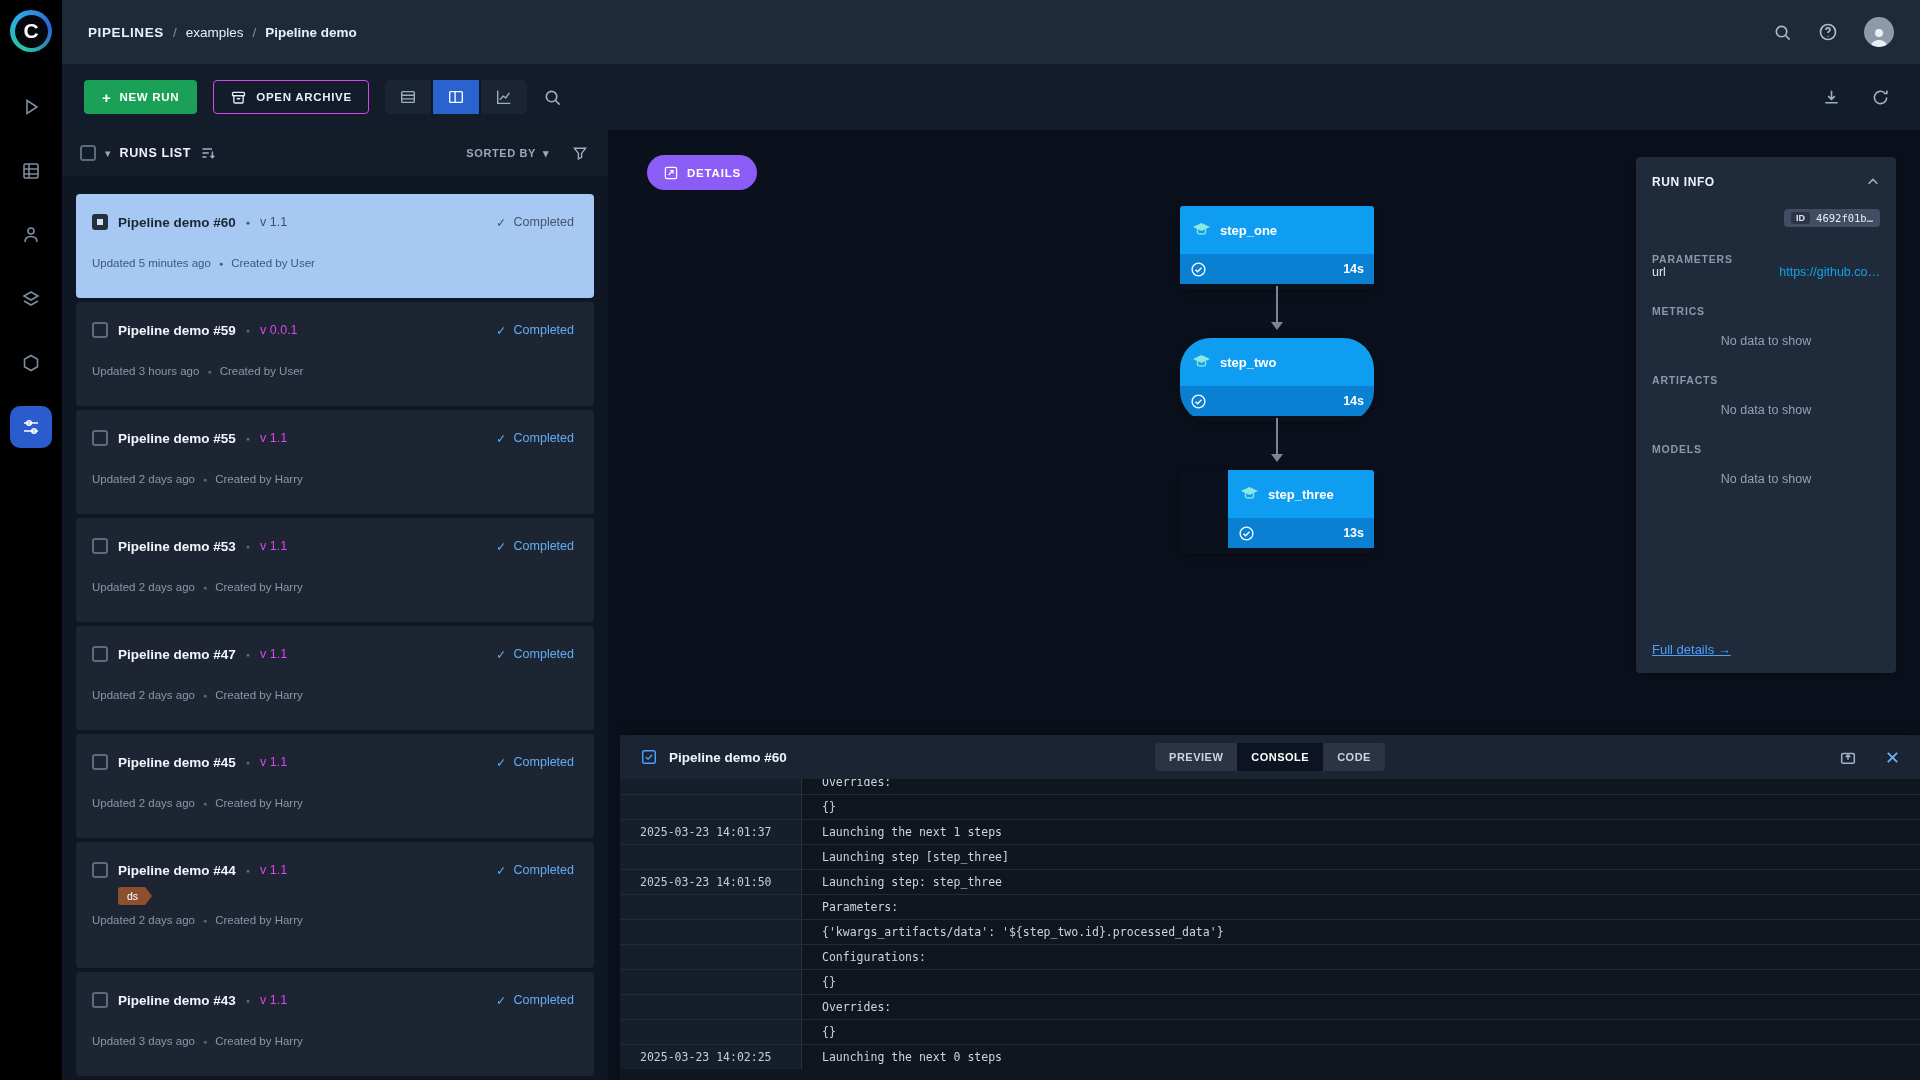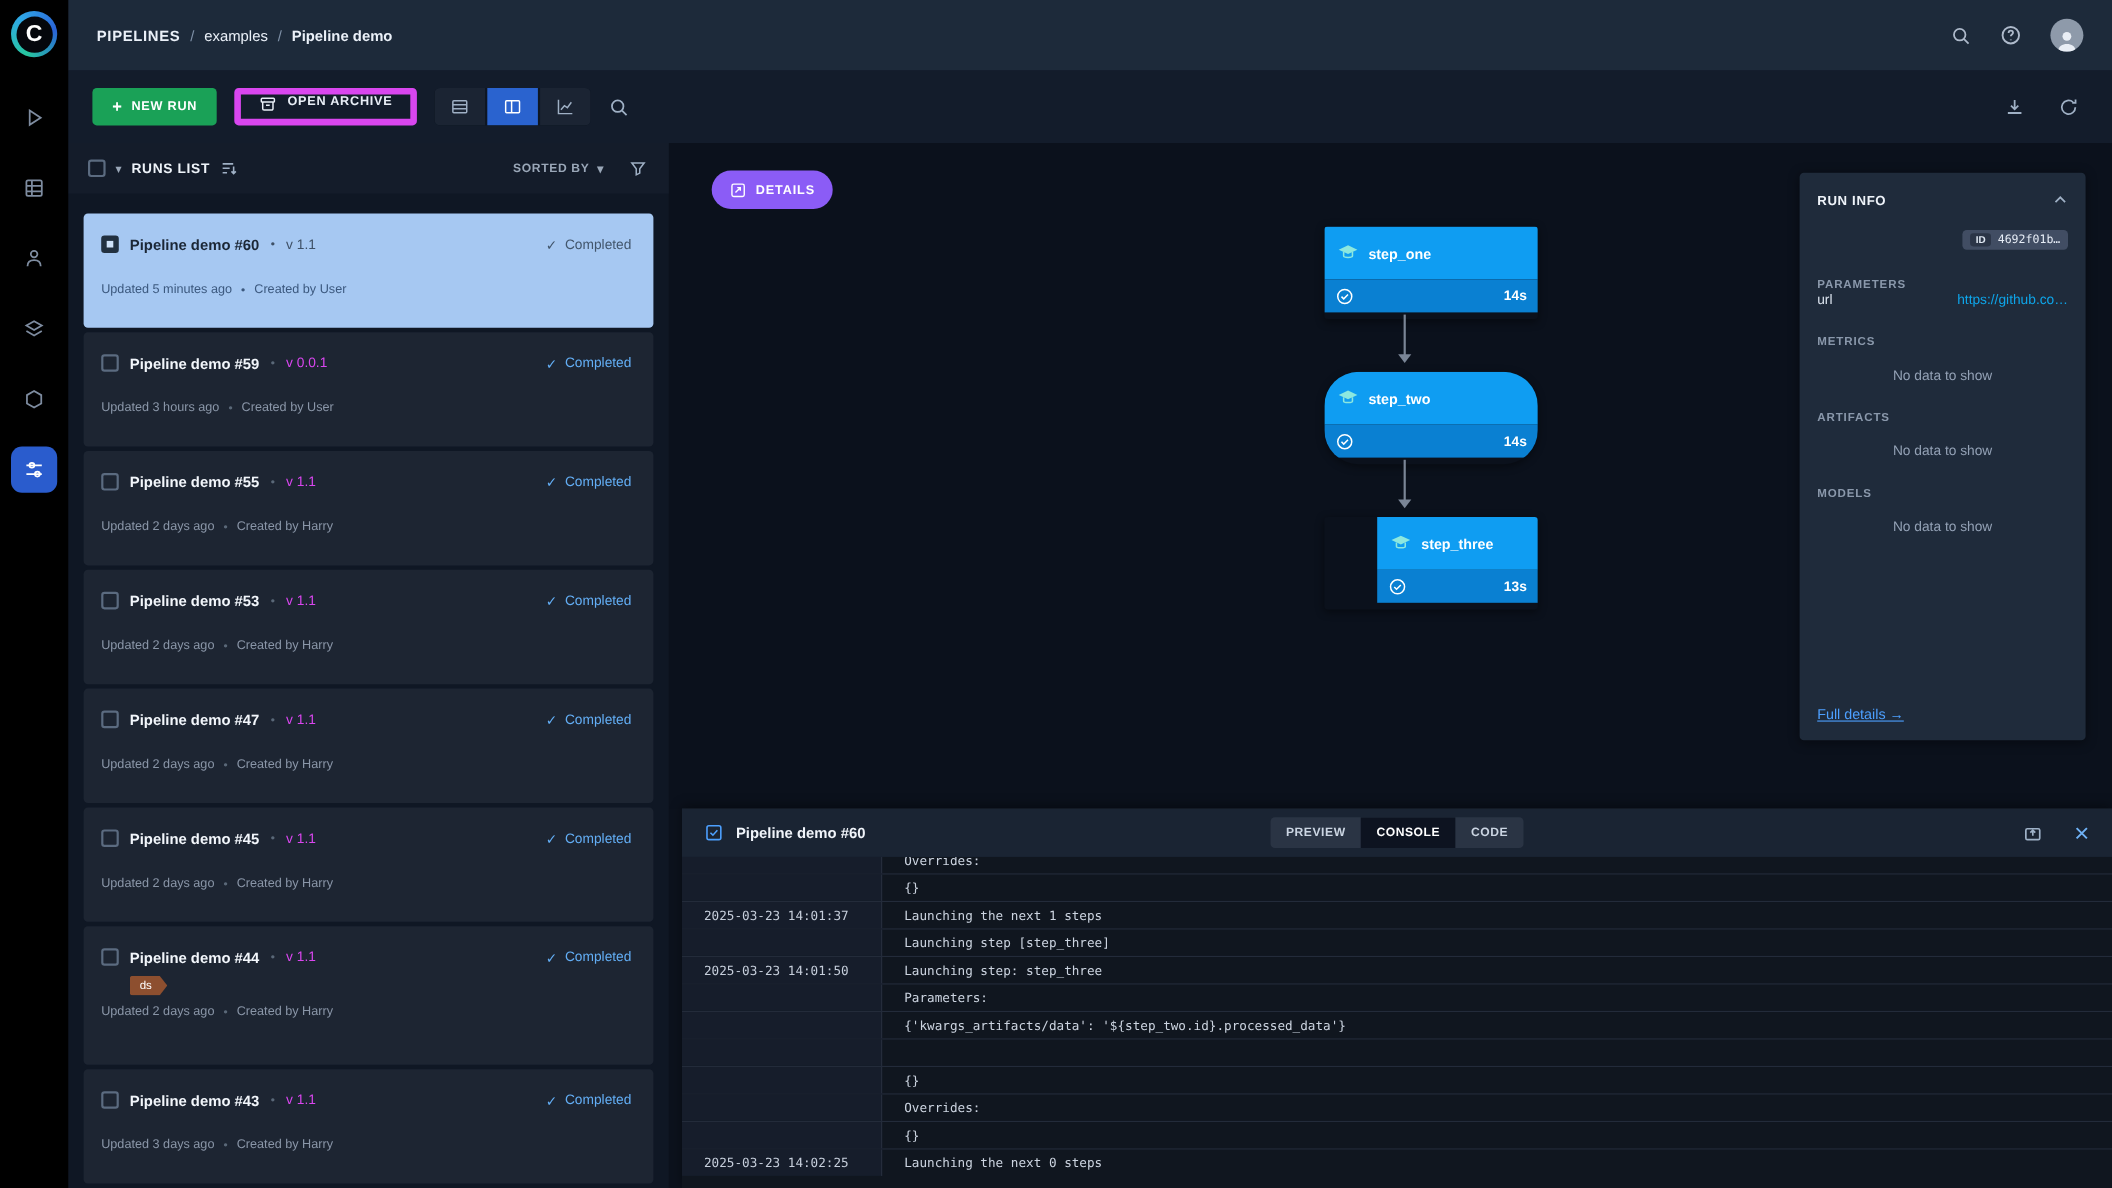--- a/index.html
+++ b/index.html
@@ -35,22 +35,22 @@
   .icon-btn svg{stroke:#aebacb;fill:none;stroke-width:1.7}
   .avatar{width:30px;height:30px;border-radius:50%;background:#8e9aaa;display:flex;align-items:flex-end;justify-content:center;overflow:hidden}
 
   
   .toolbar{position:absolute;left:62px;top:64px;right:0;height:66px;background:#131c2b;
     display:flex;align-items:center;padding:0 22px;gap:16px;z-index:20}
   .btn-new-run{height:34px;padding:0 18px;border-radius:4px;background:#1aa157;color:#fff;
     font-weight:700;font-size:11.5px;letter-spacing:.7px;display:flex;align-items:center;gap:8px;border:none;cursor:pointer}
   .btn-new-run .plus{font-size:15px;font-weight:700;line-height:1}
   .btn-archive{height:34px;padding:0 16px;border-radius:4px;background:transparent;
-    border:6px solid #d946ef;color:#e8eef6;font-weight:700;font-size:11.5px;letter-spacing:.7px;
-    display:flex;align-items:flex-start;gap:9px;cursor:pointer}
+    border:1px solid #d946ef;color:#e8eef6;font-weight:700;font-size:11.5px;letter-spacing:.7px;
+    display:flex;align-items:center;gap:9px;cursor:pointer}
   .view-toggle{display:flex;background:#0e1622;border-radius:5px;overflow:hidden;gap:2px;padding:0}
   .vt-btn{width:46px;height:34px;display:flex;align-items:center;justify-content:center;background:#1b2433;cursor:pointer}
   .vt-btn svg{stroke:#9fb0c5;fill:none;stroke-width:1.5}
   .vt-btn.active{background:#2a63cf}
   .vt-btn.active svg{stroke:#fff}
   .toolbar-right{margin-left:auto;display:flex;align-items:center;gap:30px;padding-right:8px}
 
   
   .runs-panel{position:absolute;left:62px;top:130px;width:546px;bottom:0;background:#0f1724;
     display:flex;flex-direction:column;z-index:10}
@@ -81,21 +81,21 @@
   .run-card.selected .rc-meta,.run-card.selected .meta-dot{color:#3b587e}
   .run-card.selected .checkbox{background:#223140;border-color:#223140}
   .run-card.selected .checkbox::after{content:"";position:absolute;left:3px;top:3px;width:6px;height:6px;background:#cfe2f8}
 
   
   .graph{position:absolute;left:608px;top:130px;right:0;height:605px;background:#0b111c}
   .details-chip{position:absolute;left:39px;top:25px;height:35px;padding:0 16px;border-radius:18px;
     background:#8b5cf6;color:#fff;font-size:11.5px;font-weight:700;letter-spacing:.8px;
     display:flex;align-items:center;gap:8px;cursor:pointer}
   .details-chip svg{stroke:#fff;fill:none;stroke-width:1.6}
-  .dag-node{position:absolute;left:596px;width:194px;height:84px;border-radius:3px;overflow:hidden;
+  .dag-node{position:absolute;left:572px;width:194px;height:84px;border-radius:3px;overflow:hidden;
     cursor:pointer;box-shadow:0 2px 8px rgba(0,0,0,.45)}
   .node-head{height:48px;background:#0f9df2;display:flex;align-items:center;gap:9px;padding:0 12px}
   .node-head svg{flex:none}
   .node-name{color:#fff;font-size:13px;font-weight:600}
   .node-foot{height:30px;background:#0a80d2;display:flex;align-items:center;padding:0 10px;color:#fff}
   .node-foot svg{stroke:#fff;fill:none;stroke-width:1.6}
   .node-duration{margin-left:auto;font-size:12.5px;font-weight:600}
   .dag-arrow{position:absolute;left:668px;width:2px;height:42px;background:#7a8596}
   .dag-arrow::after{content:"";position:absolute;left:-5px;bottom:-8px;border:6px solid transparent;border-top:8px solid #7a8596}
 
@@ -628,20 +628,21 @@
         <div class="log-row">
     <div class="log-ts"></div>
     <div class="log-msg">Parameters:</div>
   </div>
         <div class="log-row">
     <div class="log-ts"></div>
     <div class="log-msg">{'kwargs_artifacts/data': '${step_two.id}.processed_data'}</div>
   </div>
         <div class="log-row">
     <div class="log-ts"></div>
+    <div class="log-msg">Configurations:</div>
   </div>
         <div class="log-row">
     <div class="log-ts"></div>
     <div class="log-msg">{}</div>
   </div>
         <div class="log-row">
     <div class="log-ts"></div>
     <div class="log-msg">Overrides:</div>
   </div>
         <div class="log-row">

